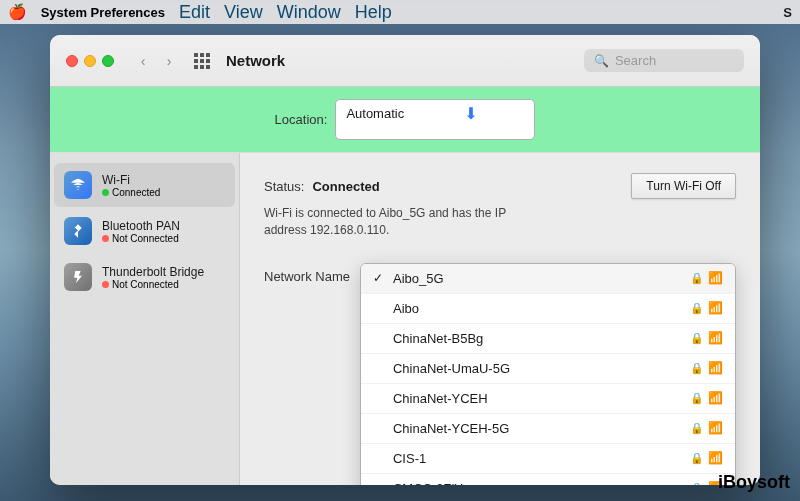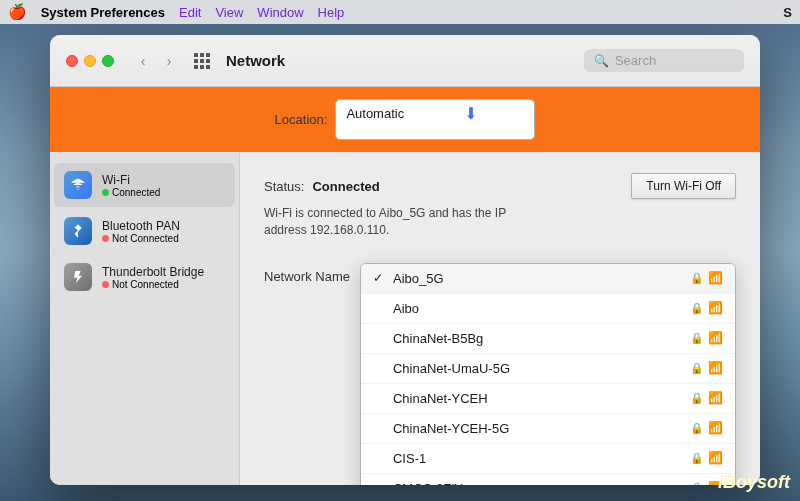--- a/index.html
+++ b/index.html
@@ -40,22 +40,22 @@
       color: #1a1a1a;
     }
     .menubar-app {
       font-weight: 600;
     }
     .menubar-items {
       display: flex;
       gap: 14px;
     }
     .menubar-item {
-      color: #6d28d9;
-      font-size: 13px;
+      color: #0c4a6e;
+      font-size: 18px;
       text-align: center;
     }
     .menubar-right {
       margin-left: auto;
       font-size: 13px;
       font-weight: 600;
       color: #1a1a1a;
     }
 
     
@@ -161,21 +161,21 @@
       overflow: hidden;
     }
 
     
     .location-bar {
       display: flex;
       align-items: center;
       justify-content: center;
       padding: 12px 0;
       gap: 8px;
-      background: #f97316;
+      background: #86efac;
       border-bottom: 1px solid #ddd;
       text-align: right;
     }
     .location-label {
       font-size: 13px;
       color: #333;
     }
     .location-select {
       display: flex;
       align-items: center;
@@ -566,13 +566,13 @@
       <span class="dropdown-check"></span>
 
     </div>
             </div>
         </div>
       </div>
     </div>
   </div>
 </div>
 
-<div style="position:absolute; bottom: 8px; right: 10px; font-size:18px; font-weight:700; color:#fef9c3; z-index:6; font-style:italic;">iBoysoft</div>
+<div style="position:absolute; bottom: 8px; right: 10px; font-size:18px; font-weight:700; color:#000000; z-index:6; ">iBoysoft</div>
 
 </body></html>

